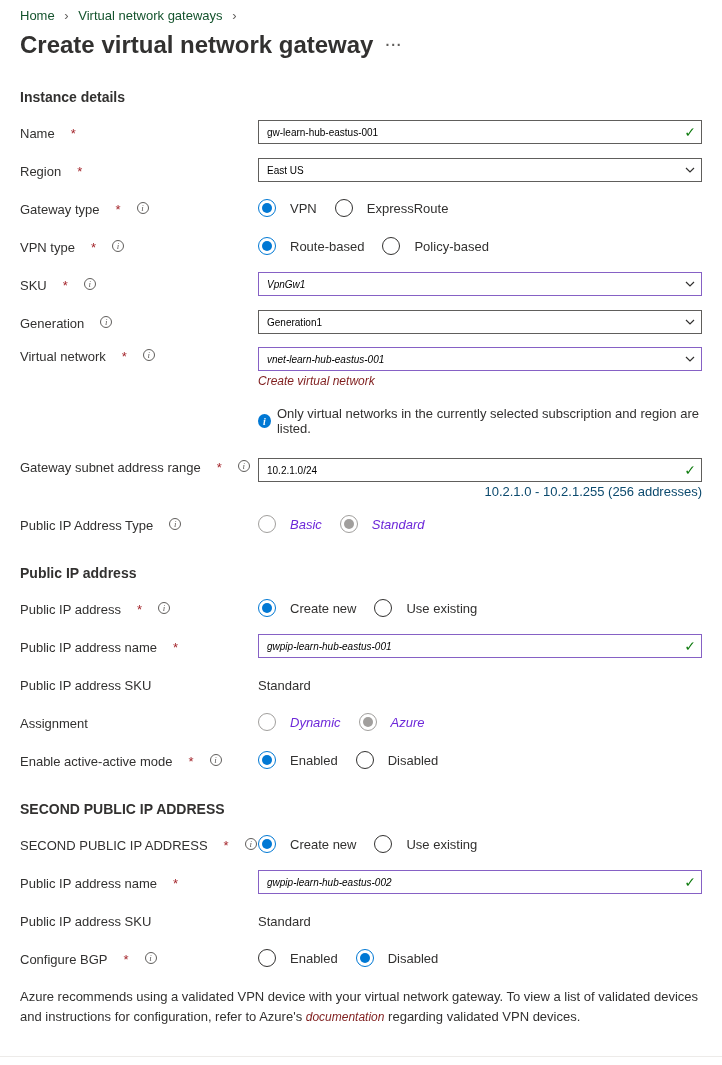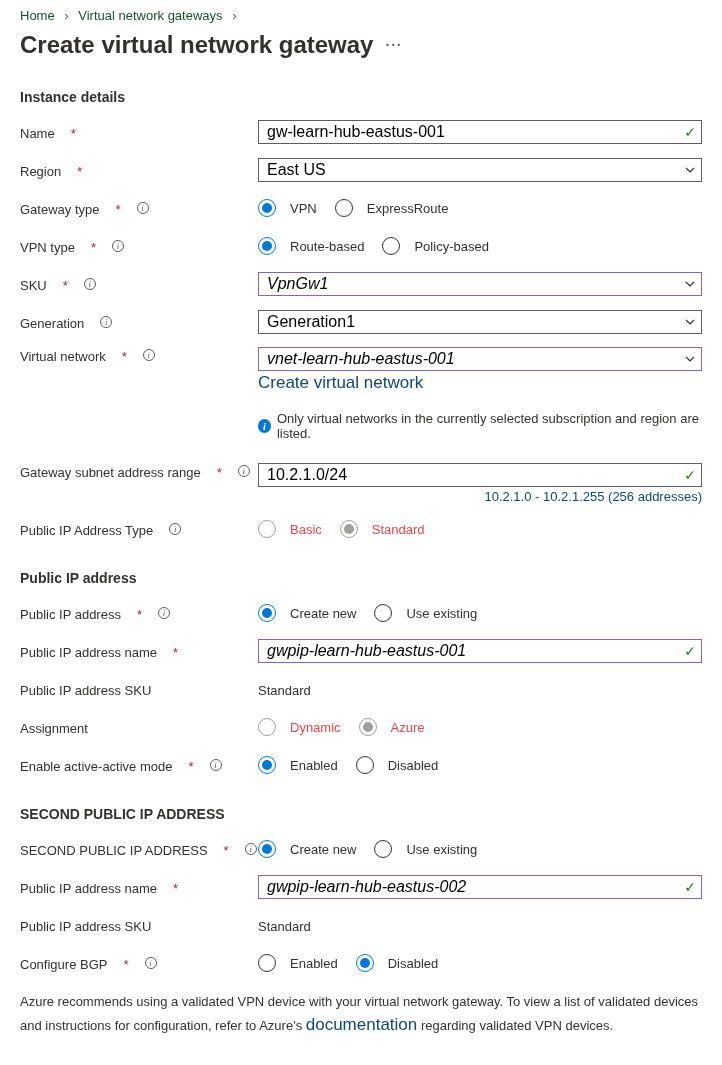--- a/index.html
+++ b/index.html
@@ -10,36 +10,36 @@
   .breadcrumb .sep { color: #605e5c; margin: 0 6px; }
   h1 { font-size: 24px; font-weight: 600; margin: 4px 0 30px 0; display: flex; align-items: center; gap: 12px; }
   .ellipsis { color: #605e5c; font-size: 14px; letter-spacing: 1px; cursor: pointer; }
   h3 { font-size: 14px; font-weight: 600; margin: 0 0 14px 0; }
   .form-row { display: flex; align-items: center; min-height: 26px; margin-bottom: 12px; }
   .form-row.tall { align-items: flex-start; }
   .label-col { width: 238px; flex-shrink: 0; font-size: 13px; color: #323130; display: flex; gap: 16px; padding-top: 2px; }
   .req { color: #a4262c; }
   .info-icon { width: 12px; height: 12px; border: 1px solid #605e5c; border-radius: 50%; display: inline-flex; align-items: center; justify-content: center; font-size: 9px; font-style: italic; font-family: Georgia, serif; color: #605e5c; cursor: help; }
   .control-col { flex: 1; }
-  .text-input, .select-input { width: 100%; height: 24px; border: 1px solid #605e5c; padding: 0 26px 0 8px; font-size: 16px; font-family: inherit; background: #fff; position: relative; }
+  .text-input, .select-input { width: 100%; height: 24px; border: 1px solid #605e5c; padding: 0 26px 0 8px; font-size: 10px; font-family: inherit; background: #fff; position: relative; }
   .input-wrap { position: relative; width: 100%; }
   .input-wrap .check { position: absolute; right: 6px; top: 50%; transform: translateY(-50%); color: #107c10; font-size: 14px; pointer-events: none; }
   .input-wrap .caret { position: absolute; right: 6px; top: 50%; transform: translateY(-50%); pointer-events: none; }
   .input-wrap .caret svg { display: block; }
   .purple-border { border-color: #8661c5; font-style: italic; }
   .radio-group { display: flex; gap: 18px; align-items: center; }
   .radio-opt { display: flex; align-items: center; gap: 14px; cursor: pointer; font-size: 13px; }
-  .radio-opt.disabled { color: #ef4444; cursor: default; }
+  .radio-opt.disabled { color: #6d28d9; cursor: default; font-style: italic; }
   .radio-circle { width: 18px; height: 18px; border: 1px solid #323130; border-radius: 50%; display: inline-flex; align-items: center; justify-content: center; }
   .radio-circle.selected { border-color: #0078d4; }
   .radio-circle.selected::after { content: ""; width: 10px; height: 10px; background: #0078d4; border-radius: 50%; }
   .radio-circle.disabled { border-color: #a19f9d; }
   .radio-circle.disabled.selected::after { background: #a19f9d; }
   .radio-circle.disabled.selected { border-color: #a19f9d; }
-  .link { color: #0c4a6e; text-decoration: none; cursor: pointer; font-size: 17px; }
+  .link { color: #7f1d1d; text-decoration: none; cursor: pointer; font-size: 12px; font-style: italic; }
   .info-banner { display: flex; align-items: center; gap: 6px; font-size: 13px; margin: 6px 0 10px 0; }
   .info-banner .icon { width: 14px; height: 14px; background: #0078d4; color: #fff; border-radius: 50%; display: inline-flex; align-items: center; justify-content: center; font-size: 10px; font-style: italic; font-family: Georgia, serif; font-weight: bold; }
   .hint-right { text-align: right; font-size: 13px; color: #0c4a6e; margin-top: 2px; }
   .static-text { font-size: 13px; padding-top: 2px; }
   .note { font-size: 13px; color: #323130; line-height: 1.5; margin-top: 16px; }
   .footer { border-top: 1px solid #edebe9; padding: 12px 20px; display: flex; align-items: center; gap: 10px; margin-top: 30px; }
   .subhint { margin-top: 2px; }
   .section-gap { height: 16px; }
 </style>
 </head>

